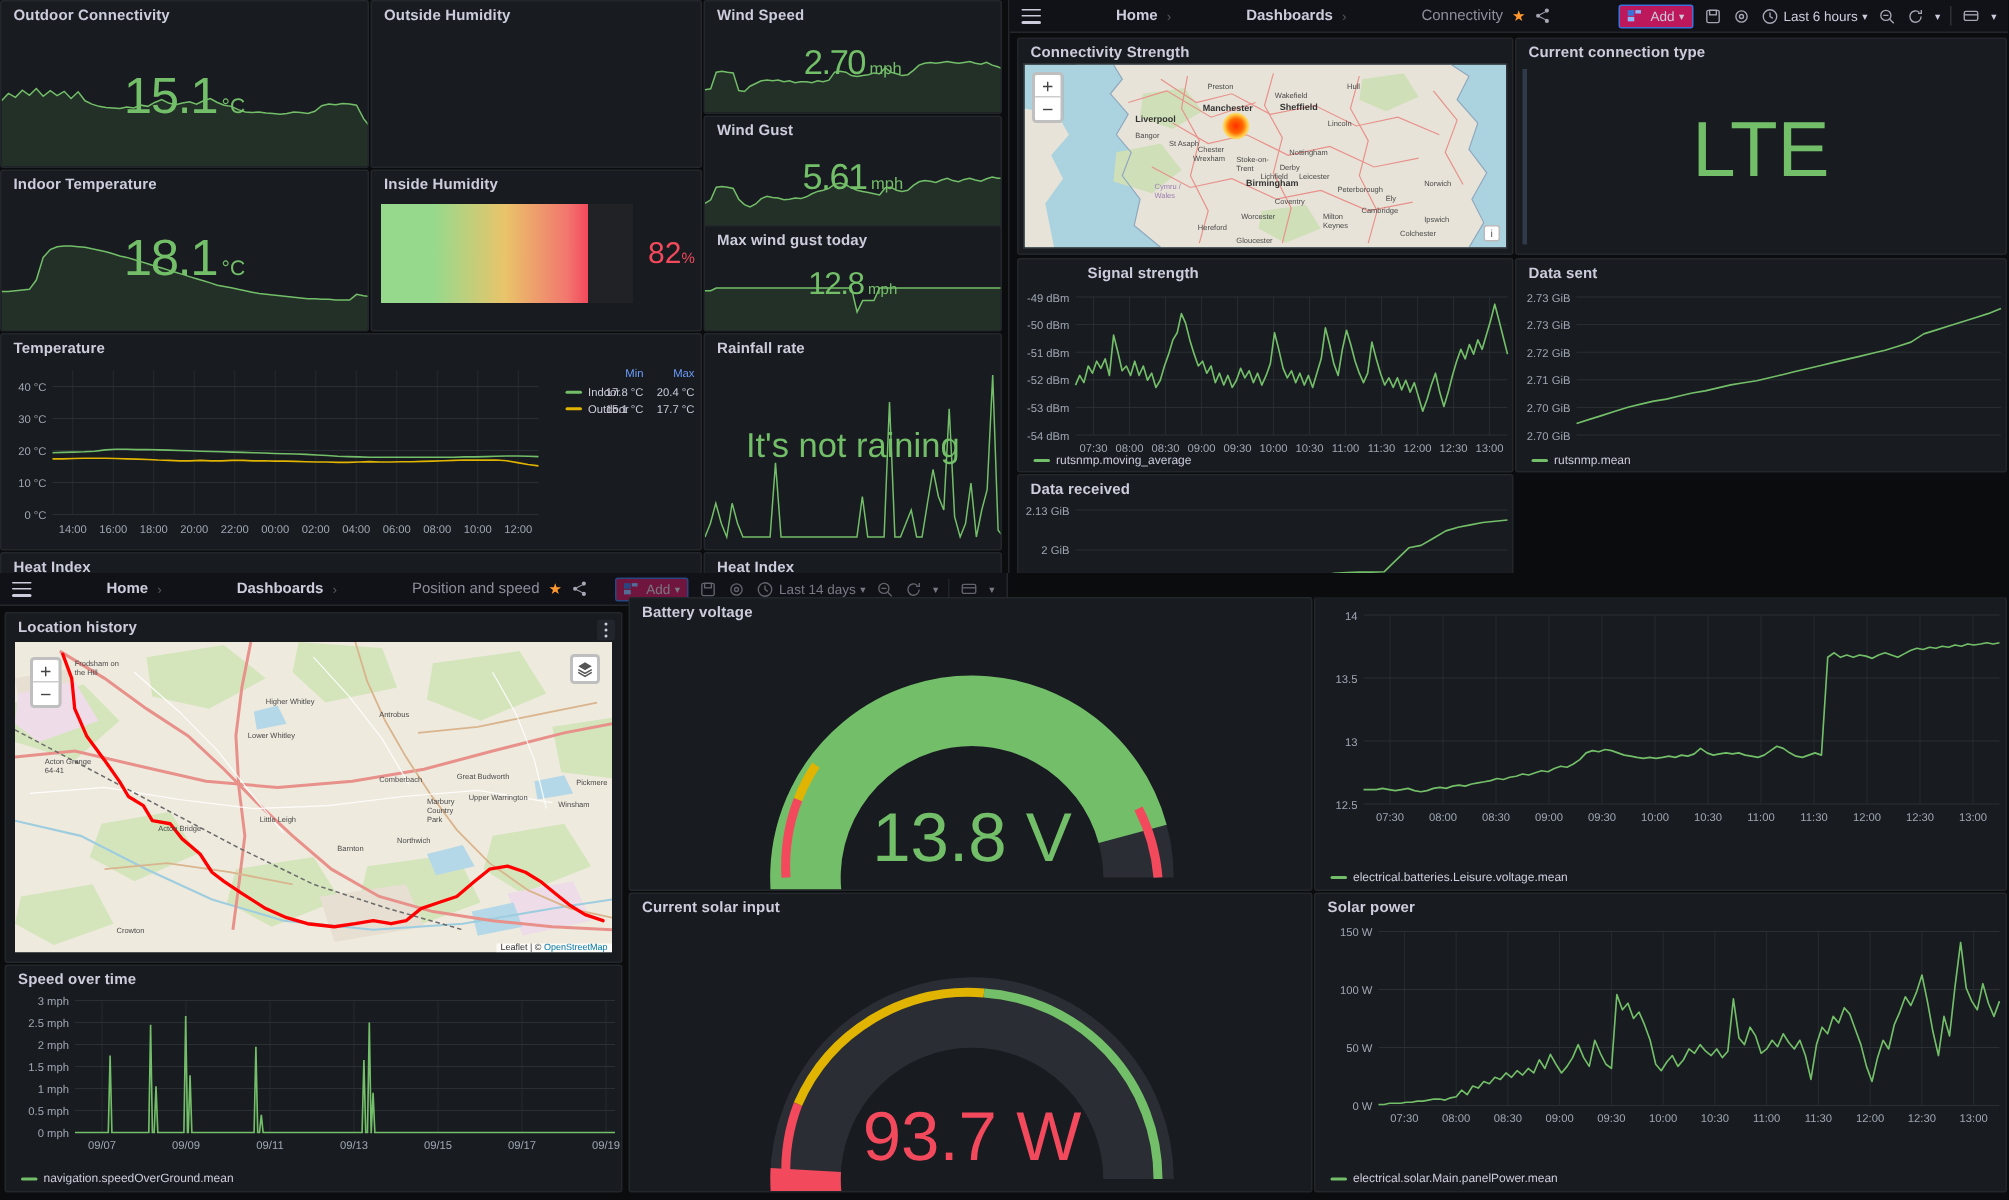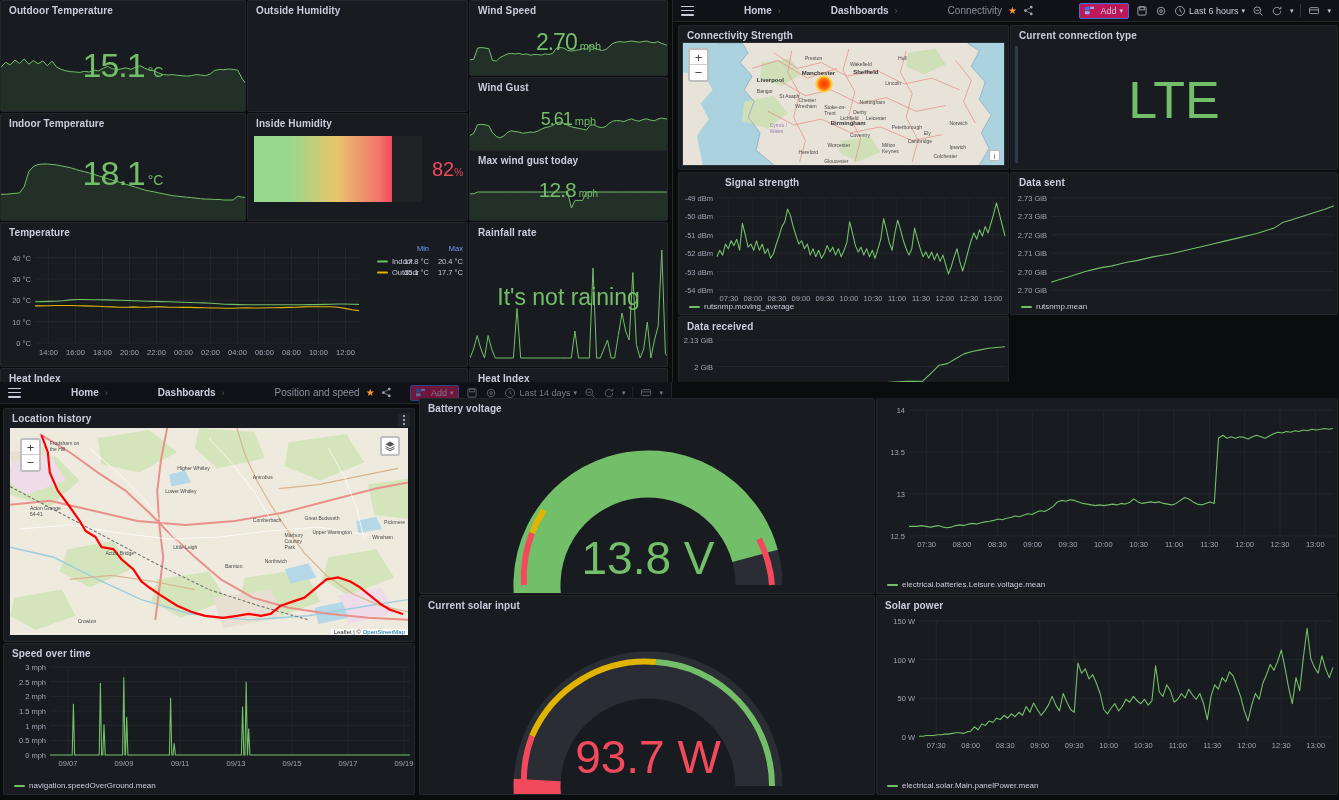--- a/index.html
+++ b/index.html
@@ -84,21 +84,21 @@
   .kebab i { width:2px; height:2px; background:#ccccdc; border-radius:50%; display:block;}
 </style>
 </head>
 <body>
 
 <div class="screen">
 
   <div class="win" style="left:0;top:0;width:672px;height:800px;background:#0b0c0e;">
 
     <div class="panel" style="left:0;top:0;width:246px;height:112px;">
-      <div class="ptitle">Outdoor Temperature</div>
+      <div class="ptitle">Outdoor Connectivity</div>
       <div class="statwrap">
         <svg class="spark" width="246" height="80" viewBox="0 0 246 80" preserveAspectRatio="none" style="height:80px;">
           <path id="sp-outdoor-f" fill="#73bf6922" d="M0.0 36.2 L4.6 31.3 L9.3 33.9 L13.9 29.1 L18.6 32.5 L23.2 28.0 L27.8 33.2 L32.5 29.5 L37.1 32.8 L41.8 29.9 L46.4 34.7 L51.1 30.2 L55.7 36.2 L60.3 38.4 L65.0 39.9 L69.6 40.6 L74.3 41.0 L78.9 41.4 L83.5 40.3 L88.2 41.0 L92.8 39.1 L97.5 39.9 L102.1 37.3 L106.8 35.4 L111.4 37.7 L116.0 38.8 L120.7 37.7 L125.3 36.9 L130.0 38.4 L134.6 36.2 L139.2 34.7 L143.9 37.3 L148.5 39.1 L153.2 39.9 L157.8 42.1 L162.5 43.6 L167.1 44.0 L171.7 43.6 L176.4 44.3 L181.0 44.7 L185.7 45.1 L190.3 44.7 L194.9 43.6 L199.6 44.0 L204.2 44.7 L208.9 43.2 L213.5 39.5 L218.2 38.4 L222.8 38.8 L227.4 38.0 L232.1 38.4 L236.7 39.1 L241.4 48.1 L246.0 54.0 L246 80 L0 80 Z"></path>
           <path id="sp-outdoor-l" fill="none" stroke="#73bf69" stroke-width="1" d="M0.0 36.2 L4.6 31.3 L9.3 33.9 L13.9 29.1 L18.6 32.5 L23.2 28.0 L27.8 33.2 L32.5 29.5 L37.1 32.8 L41.8 29.9 L46.4 34.7 L51.1 30.2 L55.7 36.2 L60.3 38.4 L65.0 39.9 L69.6 40.6 L74.3 41.0 L78.9 41.4 L83.5 40.3 L88.2 41.0 L92.8 39.1 L97.5 39.9 L102.1 37.3 L106.8 35.4 L111.4 37.7 L116.0 38.8 L120.7 37.7 L125.3 36.9 L130.0 38.4 L134.6 36.2 L139.2 34.7 L143.9 37.3 L148.5 39.1 L153.2 39.9 L157.8 42.1 L162.5 43.6 L167.1 44.0 L171.7 43.6 L176.4 44.3 L181.0 44.7 L185.7 45.1 L190.3 44.7 L194.9 43.6 L199.6 44.0 L204.2 44.7 L208.9 43.2 L213.5 39.5 L218.2 38.4 L222.8 38.8 L227.4 38.0 L232.1 38.4 L236.7 39.1 L241.4 48.1 L246.0 54.0 "></path>
         </svg>
         <div class="statval" style="top:58%;">
           <span class="num">15.1</span><span class="unit">°C</span>
         </div>
       </div>
     </div>
@@ -146,21 +146,21 @@
     </div>
 
     <div class="panel" style="left:469px;top:77px;width:199px;height:76px;">
       <div class="ptitle">Wind Gust</div>
       <div class="statwrap">
         <svg class="spark" width="199" height="50" viewBox="0 0 199 50" preserveAspectRatio="none" style="height:50px;">
           <path id="sp-wgst-f" fill="#73bf6922" d="M0.0 33.6 L3.8 31.2 L7.5 22.8 L11.3 22.4 L15.0 22.8 L18.8 23.6 L22.5 30.8 L26.3 34.4 L30.0 36.0 L33.8 34.0 L37.5 30.4 L41.3 28.8 L45.1 29.6 L48.8 30.0 L52.6 31.2 L56.3 30.8 L60.1 30.0 L63.8 30.4 L67.6 29.2 L71.3 27.2 L75.1 25.6 L78.8 24.8 L82.6 23.6 L86.4 20.8 L90.1 20.0 L93.9 21.2 L97.6 23.2 L101.4 24.8 L105.1 25.6 L108.9 26.4 L112.6 27.2 L116.4 28.0 L120.2 23.2 L123.9 22.8 L127.7 24.8 L131.4 25.6 L135.2 24.8 L138.9 21.6 L142.7 19.2 L146.4 18.4 L150.2 18.8 L153.9 19.6 L157.7 18.0 L161.5 16.8 L165.2 18.4 L169.0 19.2 L172.7 17.6 L176.5 16.8 L180.2 18.0 L184.0 18.8 L187.7 17.2 L191.5 16.0 L195.2 16.8 L199.0 16.8 L199 50 L0 50 Z"></path>
           <path id="sp-wgst-l" fill="none" stroke="#73bf69" stroke-width="1" d="M0.0 33.6 L3.8 31.2 L7.5 22.8 L11.3 22.4 L15.0 22.8 L18.8 23.6 L22.5 30.8 L26.3 34.4 L30.0 36.0 L33.8 34.0 L37.5 30.4 L41.3 28.8 L45.1 29.6 L48.8 30.0 L52.6 31.2 L56.3 30.8 L60.1 30.0 L63.8 30.4 L67.6 29.2 L71.3 27.2 L75.1 25.6 L78.8 24.8 L82.6 23.6 L86.4 20.8 L90.1 20.0 L93.9 21.2 L97.6 23.2 L101.4 24.8 L105.1 25.6 L108.9 26.4 L112.6 27.2 L116.4 28.0 L120.2 23.2 L123.9 22.8 L127.7 24.8 L131.4 25.6 L135.2 24.8 L138.9 21.6 L142.7 19.2 L146.4 18.4 L150.2 18.8 L153.9 19.6 L157.7 18.0 L161.5 16.8 L165.2 18.4 L169.0 19.2 L172.7 17.6 L176.5 16.8 L180.2 18.0 L184.0 18.8 L187.7 17.2 L191.5 16.0 L195.2 16.8 L199.0 16.8 "></path>
         </svg>
         <div class="statval" style="top:55%;">
-          <span class="num" style="font-size:18px;">5.61</span><span class="unit" style="font-size:11px;">mph</span>
+          <span class="num" style="font-size:24px;">5.61</span><span class="unit" style="font-size:11px;">mph</span>
         </div>
       </div>
     </div>
 
     <div class="panel" style="left:469px;top:150px;width:199px;height:71px;">
       <div class="ptitle">Max wind gust today</div>
       <div class="statwrap">
         <svg class="spark" width="199" height="42" viewBox="0 0 199 42" preserveAspectRatio="none" style="height:42px;">
           <path id="sp-mgst-f" fill="#73bf6922" d="M0.0 15.8 L3.8 15.8 L7.5 14.0 L11.3 14.0 L15.0 14.0 L18.8 14.0 L22.5 14.0 L26.3 14.0 L30.0 14.0 L33.8 14.0 L37.5 14.0 L41.3 14.0 L45.1 14.0 L48.8 14.0 L52.6 14.0 L56.3 14.0 L60.1 14.0 L63.8 14.0 L67.6 14.0 L71.3 14.0 L75.1 14.0 L78.8 14.0 L82.6 14.0 L86.4 14.0 L90.1 14.0 L93.9 14.0 L97.6 14.0 L101.4 30.0 L105.1 22.4 L108.9 22.4 L112.6 22.4 L116.4 14.0 L120.2 14.0 L123.9 14.0 L127.7 14.0 L131.4 14.0 L135.2 14.0 L138.9 14.0 L142.7 14.0 L146.4 14.0 L150.2 14.0 L153.9 14.0 L157.7 14.0 L161.5 14.0 L165.2 14.0 L169.0 14.0 L172.7 14.0 L176.5 14.0 L180.2 14.0 L184.0 14.0 L187.7 14.0 L191.5 14.0 L195.2 14.0 L199.0 14.0 L199 42 L0 42 Z"></path>
           <path id="sp-mgst-l" fill="none" stroke="#73bf69" stroke-width="1" d="M0.0 15.8 L3.8 15.8 L7.5 14.0 L11.3 14.0 L15.0 14.0 L18.8 14.0 L22.5 14.0 L26.3 14.0 L30.0 14.0 L33.8 14.0 L37.5 14.0 L41.3 14.0 L45.1 14.0 L48.8 14.0 L52.6 14.0 L56.3 14.0 L60.1 14.0 L63.8 14.0 L67.6 14.0 L71.3 14.0 L75.1 14.0 L78.8 14.0 L82.6 14.0 L86.4 14.0 L90.1 14.0 L93.9 14.0 L97.6 14.0 L101.4 30.0 L105.1 22.4 L108.9 22.4 L112.6 22.4 L116.4 14.0 L120.2 14.0 L123.9 14.0 L127.7 14.0 L131.4 14.0 L135.2 14.0 L138.9 14.0 L142.7 14.0 L146.4 14.0 L150.2 14.0 L153.9 14.0 L157.7 14.0 L161.5 14.0 L165.2 14.0 L169.0 14.0 L172.7 14.0 L176.5 14.0 L180.2 14.0 L184.0 14.0 L187.7 14.0 L191.5 14.0 L195.2 14.0 L199.0 14.0 "></path>

